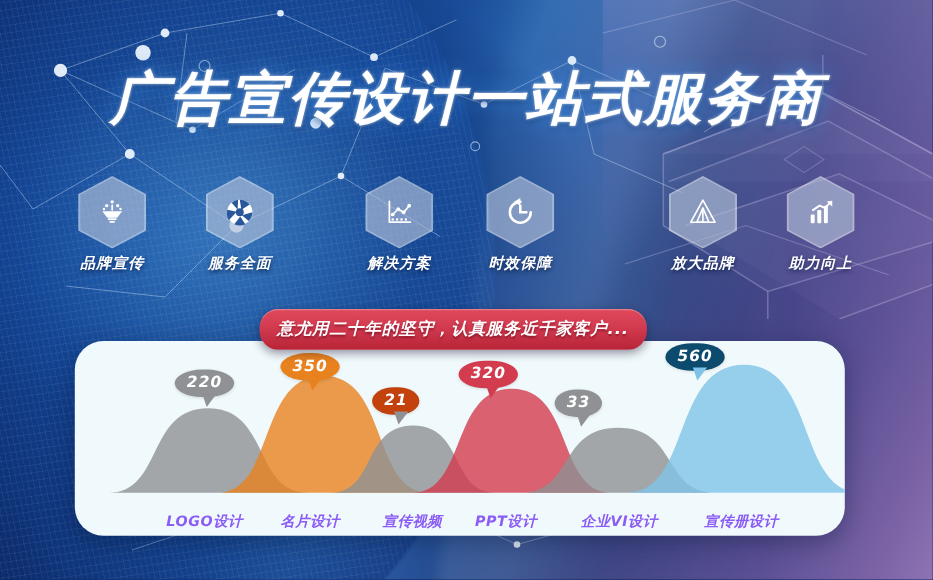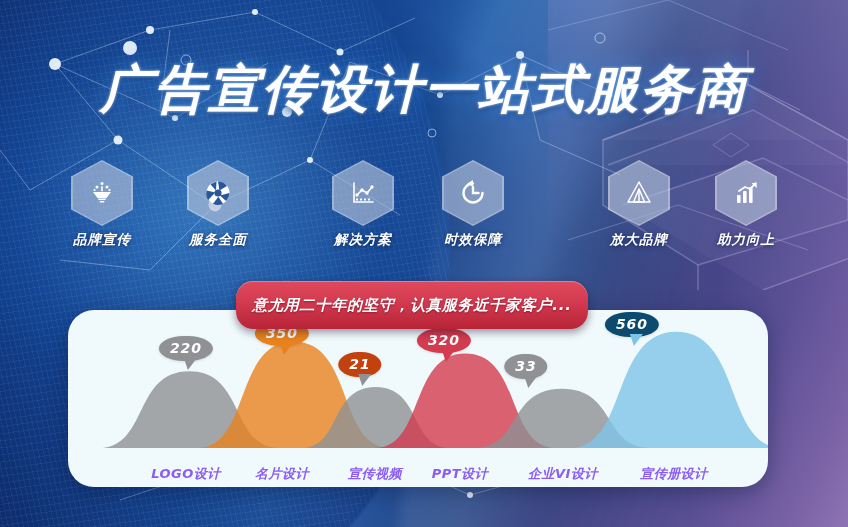--- a/index.html
+++ b/index.html
@@ -90,21 +90,21 @@
   }
   .feature .flabel {
     margin-top:5px;
     font-size:13.5px; font-weight:bold; color:#ffffff; letter-spacing:1px;
     text-shadow:0 1px 4px rgba(0,20,60,.7);
   }
 
   
   .ribbon {
     position:absolute; left:236px; top:281px;
-    width:352px; height:48px;
+    width:352px; height:37px;
     border-radius:17px;
     background:linear-gradient(180deg,#e0485c 0%, #d23a4f 45%, #b82437 100%);
     box-shadow:0 3px 9px rgba(20,10,40,.45), inset 0 1px 0 rgba(255,255,255,.28);
     display:flex; align-items:center; justify-content:center;
     z-index:6;
   }
   .ribbon span {
     color:#fff; font-size:15px; font-weight:bold; letter-spacing:.8px;
     text-shadow:0 1px 2px rgba(110,10,30,.65);
     white-space:nowrap;

